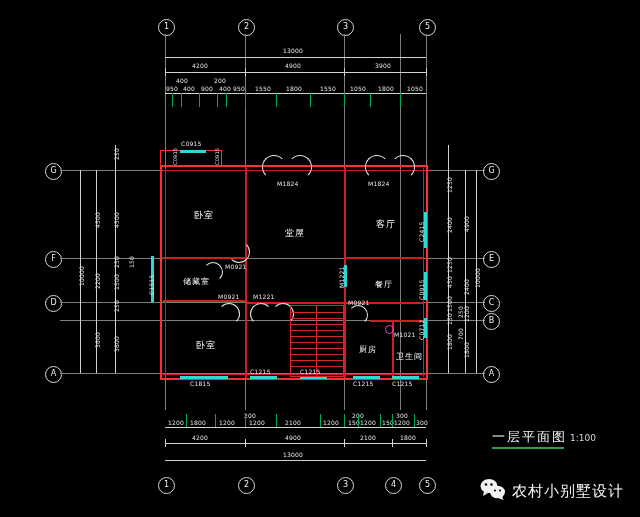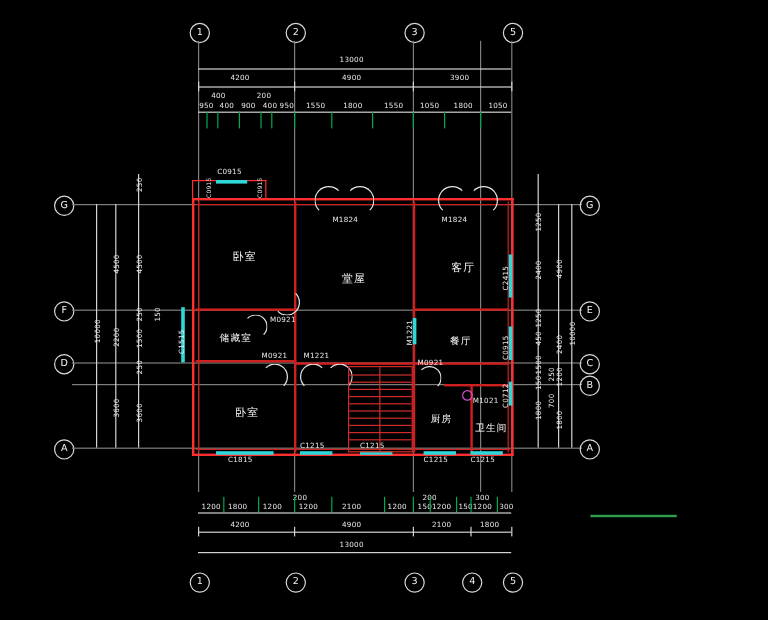--- a/index.html
+++ b/index.html
@@ -290,17 +290,36 @@
   <div class="h dimline-w" style="left:165px;top:460px;width:261px;"></div>
   <div class="t" style="left:283px;top:451px;">13000</div>
 
   <div class="bub abs" style="left:158px;top:477px;"><span>1</span></div>
   <div class="bub abs" style="left:238px;top:477px;"><span>2</span></div>
   <div class="bub abs" style="left:337px;top:477px;"><span>3</span></div>
   <div class="bub abs" style="left:385px;top:477px;"><span>4</span></div>
   <div class="bub abs" style="left:419px;top:477px;"><span>5</span></div>
 
   <div id="title-block">
+    <div style="display:flex;align-items:baseline;">
+      <span class="title-cn">一层平面图</span>
+      <span class="title-scale">1:100</span>
+    </div>
     <div class="title-rule"></div>
   </div>
 
+  <div id="wm">
+    <span style="display:inline-block;">
+      <svg width="26" height="22" viewBox="0 0 26 22" aria-hidden="true">
+        <ellipse cx="9" cy="8" rx="8.5" ry="7" fill="#f2f2f2"></ellipse>
+        <polygon points="4,13 3,18 8,15" fill="#f2f2f2"></polygon>
+        <ellipse cx="17.5" cy="14" rx="7.5" ry="6.3" fill="#f2f2f2"></ellipse>
+        <polygon points="22,18.5 23.5,22 19,20.5" fill="#f2f2f2"></polygon>
+        <circle cx="6" cy="6.5" r="1.3" fill="#111"></circle>
+        <circle cx="11.5" cy="6.5" r="1.3" fill="#111"></circle>
+        <circle cx="15" cy="12.5" r="1.1" fill="#111"></circle>
+        <circle cx="20" cy="12.5" r="1.1" fill="#111"></circle>
+      </svg>
+    </span>
+    <span class="wmtext">农村小别墅设计</span>
+  </div>
 
 </div>
 
 </body></html>

